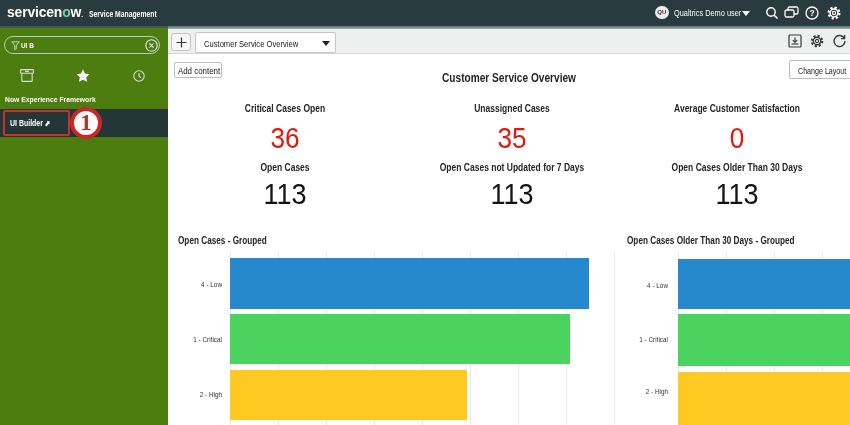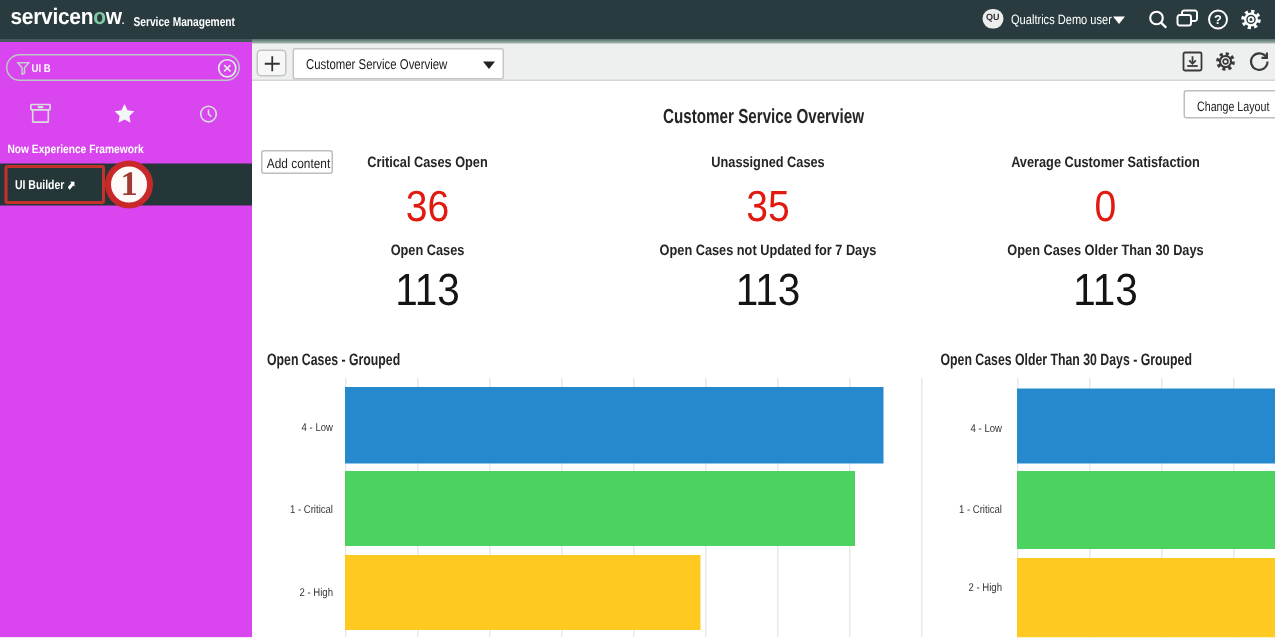--- a/index.html
+++ b/index.html
@@ -10,41 +10,41 @@
 
 #header { position:absolute; left:0; top:0; width:850px; height:26px; background:#293b3f; z-index:10; }
 #logo { position:absolute; left:7px; top:3px; font-size:15px; font-weight:bold; color:#fff; letter-spacing:-0.2px; transform:scaleX(0.93); transform-origin:left; }
 #logo .o { color:#7ec9a4; }
 #svcmgmt { position:absolute; left:89px; top:8.5px; font-size:8.5px; font-weight:bold; color:#fff; transform:scaleX(0.8); transform-origin:left; white-space:nowrap; }
 #avatar { position:absolute; left:655px; top:5.5px; width:13.5px; height:13.5px; border-radius:50%; background:#ededed; color:#333; font-size:6px; font-weight:bold; text-align:center; line-height:13.5px; }
 #uname { position:absolute; left:674px; top:8px; font-size:9px; color:#fff; transform:scaleX(0.82); transform-origin:left; white-space:nowrap; }
 .hicon { position:absolute; top:6px; }
 
 
-#sidebar { position:absolute; left:0; top:26px; width:168px; height:399px; background:#d946ef; }
+#sidebar { position:absolute; left:0; top:26px; width:168px; height:399px; background:#4d7c0f; }
 #sideline { position:absolute; left:0; top:0px; width:168px; height:2px; background:#44595b; }
 #searchpill { position:absolute; left:4px; top:10px; width:156px; height:17.5px; border:1.2px solid #bcc8c5; border-radius:9px; }
 #searchtxt { position:absolute; left:21px; top:14.5px; font-size:7.5px; font-weight:bold; color:#fff; transform:scaleX(0.85); transform-origin:left; }
 #nef { position:absolute; left:5px; top:69px; font-size:8px; font-weight:bold; color:#fff; transform:scaleX(0.85); transform-origin:left; white-space:nowrap; }
 #selrow { position:absolute; left:0; top:83px; width:168px; height:28px; background:#243638; }
 #uib { position:absolute; left:10px; top:92px; font-size:8.5px; font-weight:bold; color:#fff; transform:scaleX(0.82); transform-origin:left; white-space:nowrap; }
 #redrect { position:absolute; left:3px; top:84px; width:67px; height:26px; border:2.5px solid #c5322c; border-radius:2px; z-index:5; }
 #redcircle { position:absolute; left:69.8px; top:80.8px; width:32.6px; height:32.6px; border-radius:50%; background:#fdfaf8; border:4px solid #c9282a; z-index:6; text-align:center; }
 #redcircle span { font-family:"Liberation Serif", serif; font-size:23px; font-weight:bold; color:#a23a34; line-height:24.5px; }
 
 
 #greenline { position:absolute; left:168px; top:26px; width:682px; height:3.5px; background:linear-gradient(to bottom,#54706b,#c2cfc9); }
 #toolbar { position:absolute; left:168px; top:29px; width:682px; height:25px; background:#eef0ef; border-bottom:1px solid #d4d6d5; }
 #plusbtn { position:absolute; left:171px; top:33px; width:20px; height:18px; background:#f6f7f6; border:1px solid #c2c4c3; border-radius:3px; }
 #dropdown { position:absolute; left:195px; top:32px; width:141px; height:21px; background:#fff; border:1px solid #c5c7c6; border-radius:2px; }
 #ddtext { position:absolute; left:8px; top:5px; font-size:9.5px; color:#1b1b1b; transform:scaleX(0.8); transform-origin:left; white-space:nowrap; }
 #ddcaret { position:absolute; left:126px; top:7.5px; width:0; height:0; border-left:4.5px solid transparent; border-right:4.5px solid transparent; border-top:5.5px solid #222; }
 
 .btn { position:absolute; background:#fff; border:1px solid #bcbebd; border-radius:2px; font-size:9px; color:#222; white-space:nowrap; }
-#addcontent { left:174px; top:62px; width:48px; height:16px; padding-top:3px; text-align:center;margin-top:38px; }
+#addcontent { left:174px; top:62px; width:48px; height:16px; padding-top:3px; text-align:center; }
 #addcontent span { display:inline-block; transform:scaleX(0.88); white-space:nowrap; }
 #changelayout { left:789px; top:60px; width:66px; height:19px; padding:4.5px 0 0 8px; }
 #changelayout span { display:inline-block; transform:scaleX(0.79); transform-origin:left; white-space:nowrap; }
 
 #pagetitle { position:absolute; left:169px; top:70px; width:680px; text-align:center; font-size:13.5px; font-weight:bold; color:#252525; transform:scaleX(0.75); }
 
 
 .mlabel { position:absolute; font-size:10px; font-weight:bold; color:#252525; text-align:center; width:240px; transform:scaleX(0.85); }
 .mred { position:absolute; font-size:29px; color:#e1190e; text-align:center; width:240px; transform:scaleX(0.9); }
 .mblack { position:absolute; font-size:30px; color:#141414; text-align:center; width:240px; transform:scaleX(0.9); }

